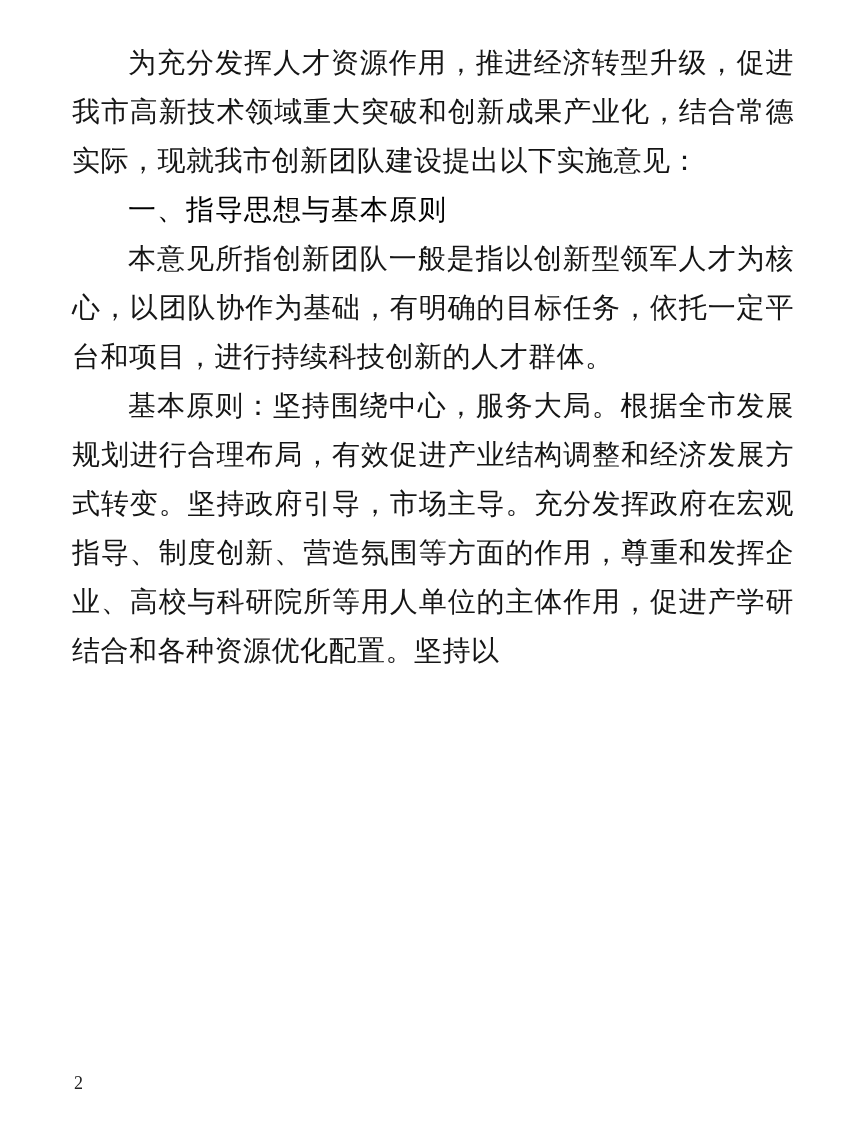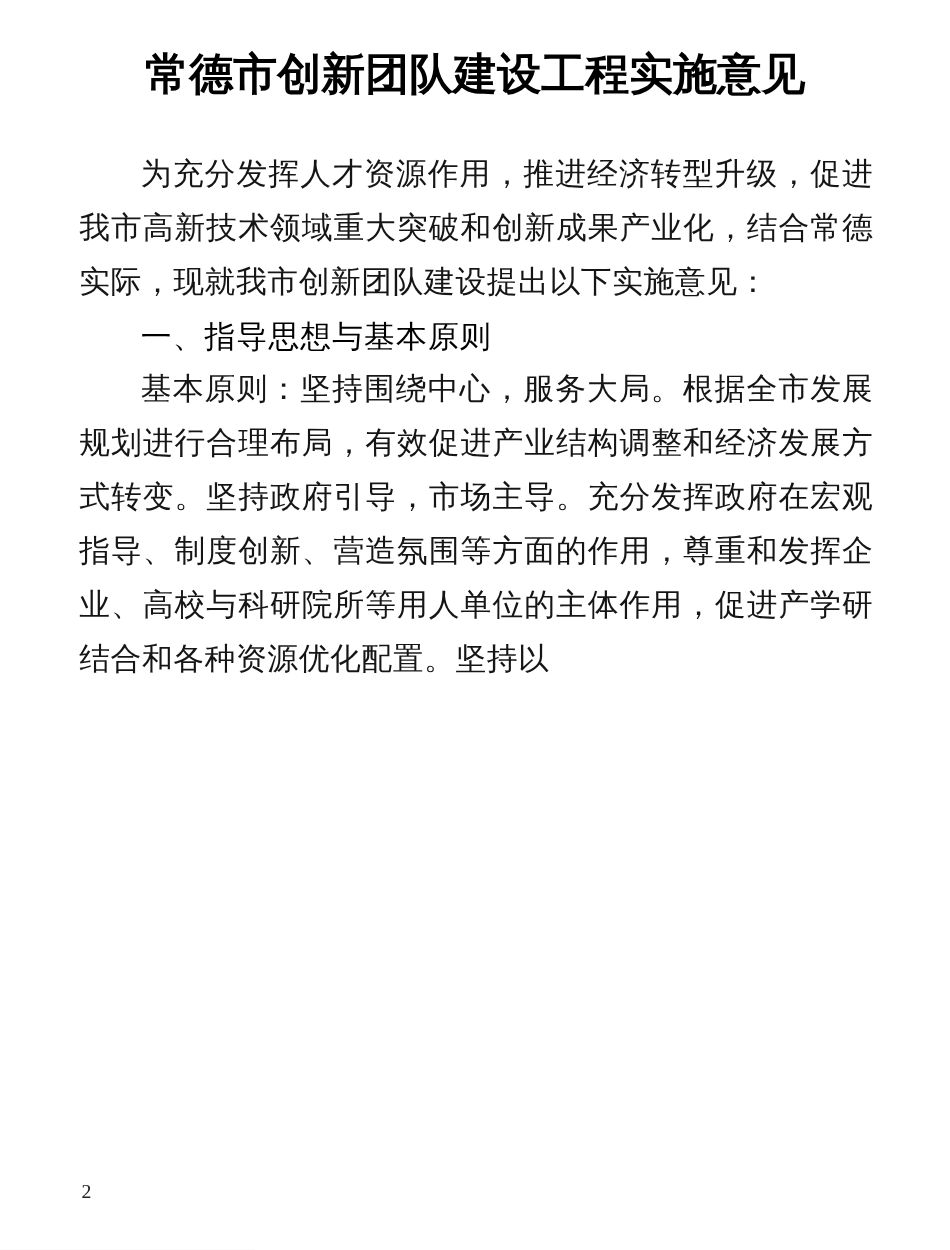--- a/index.html
+++ b/index.html
@@ -55,23 +55,23 @@
     font-size: 18px;
     font-family: "Liberation Serif", "DejaVu Serif", serif;
     color: #222222;
   }
 </style>
 </head>
 <body>
 
 <div class="page">
 
-  <h1 class="doc-title">常德市创新团队建设工程实施意见</h1>
 
   <div class="content">
     <p class="para">为充分发挥人才资源作用，推进经济转型升级，促进我市高新技术领域重大突破和创新成果产业化，结合常德实际，现就我市创新团队建设提出以下实施意见：</p>
     <p class="para heading">一、指导思想与基本原则</p>
+    <p class="para">本意见所指创新团队一般是指以创新型领军人才为核心，以团队协作为基础，有明确的目标任务，依托一定平台和项目，进行持续科技创新的人才群体。</p>
     <p class="para">基本原则：坚持围绕中心，服务大局。根据全市发展规划进行合理布局，有效促进产业结构调整和经济发展方式转变。坚持政府引导，市场主导。充分发挥政府在宏观指导、制度创新、营造氛围等方面的作用，尊重和发挥企业、高校与科研院所等用人单位的主体作用，促进产学研结合和各种资源优化配置。坚持以</p>
   </div>
 
   <div class="page-number">2</div>
 
 </div>
 
 </body></html>

